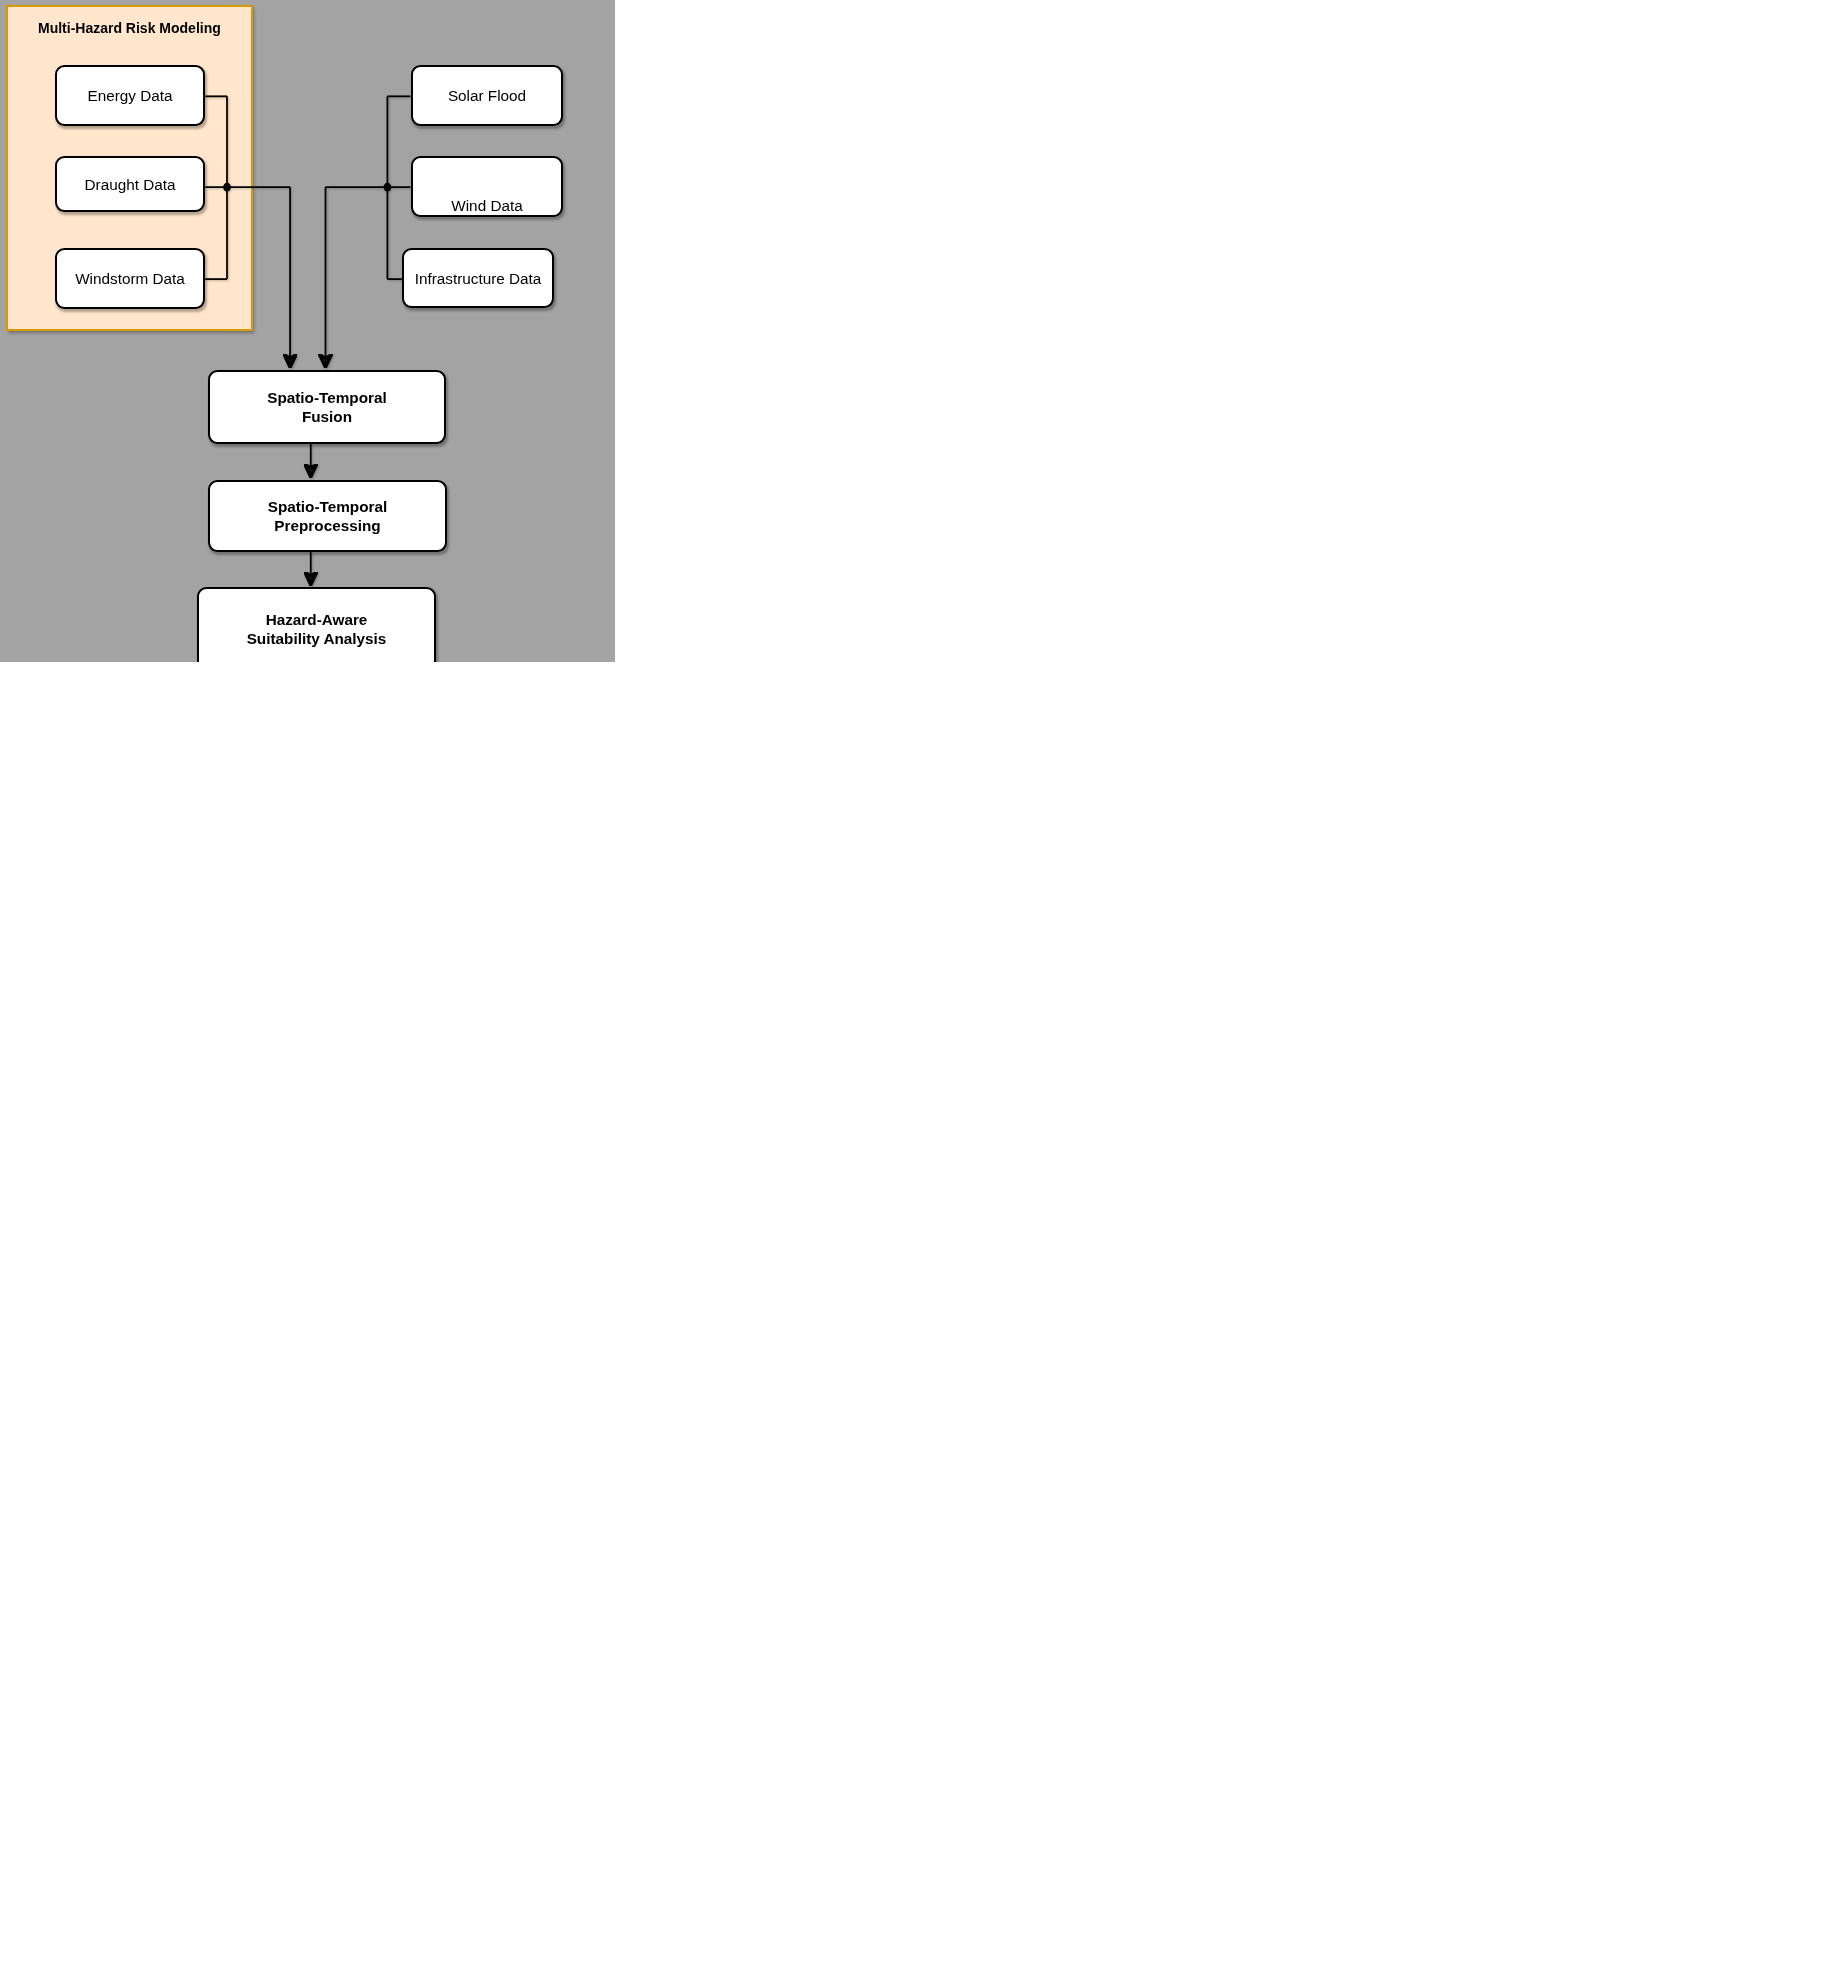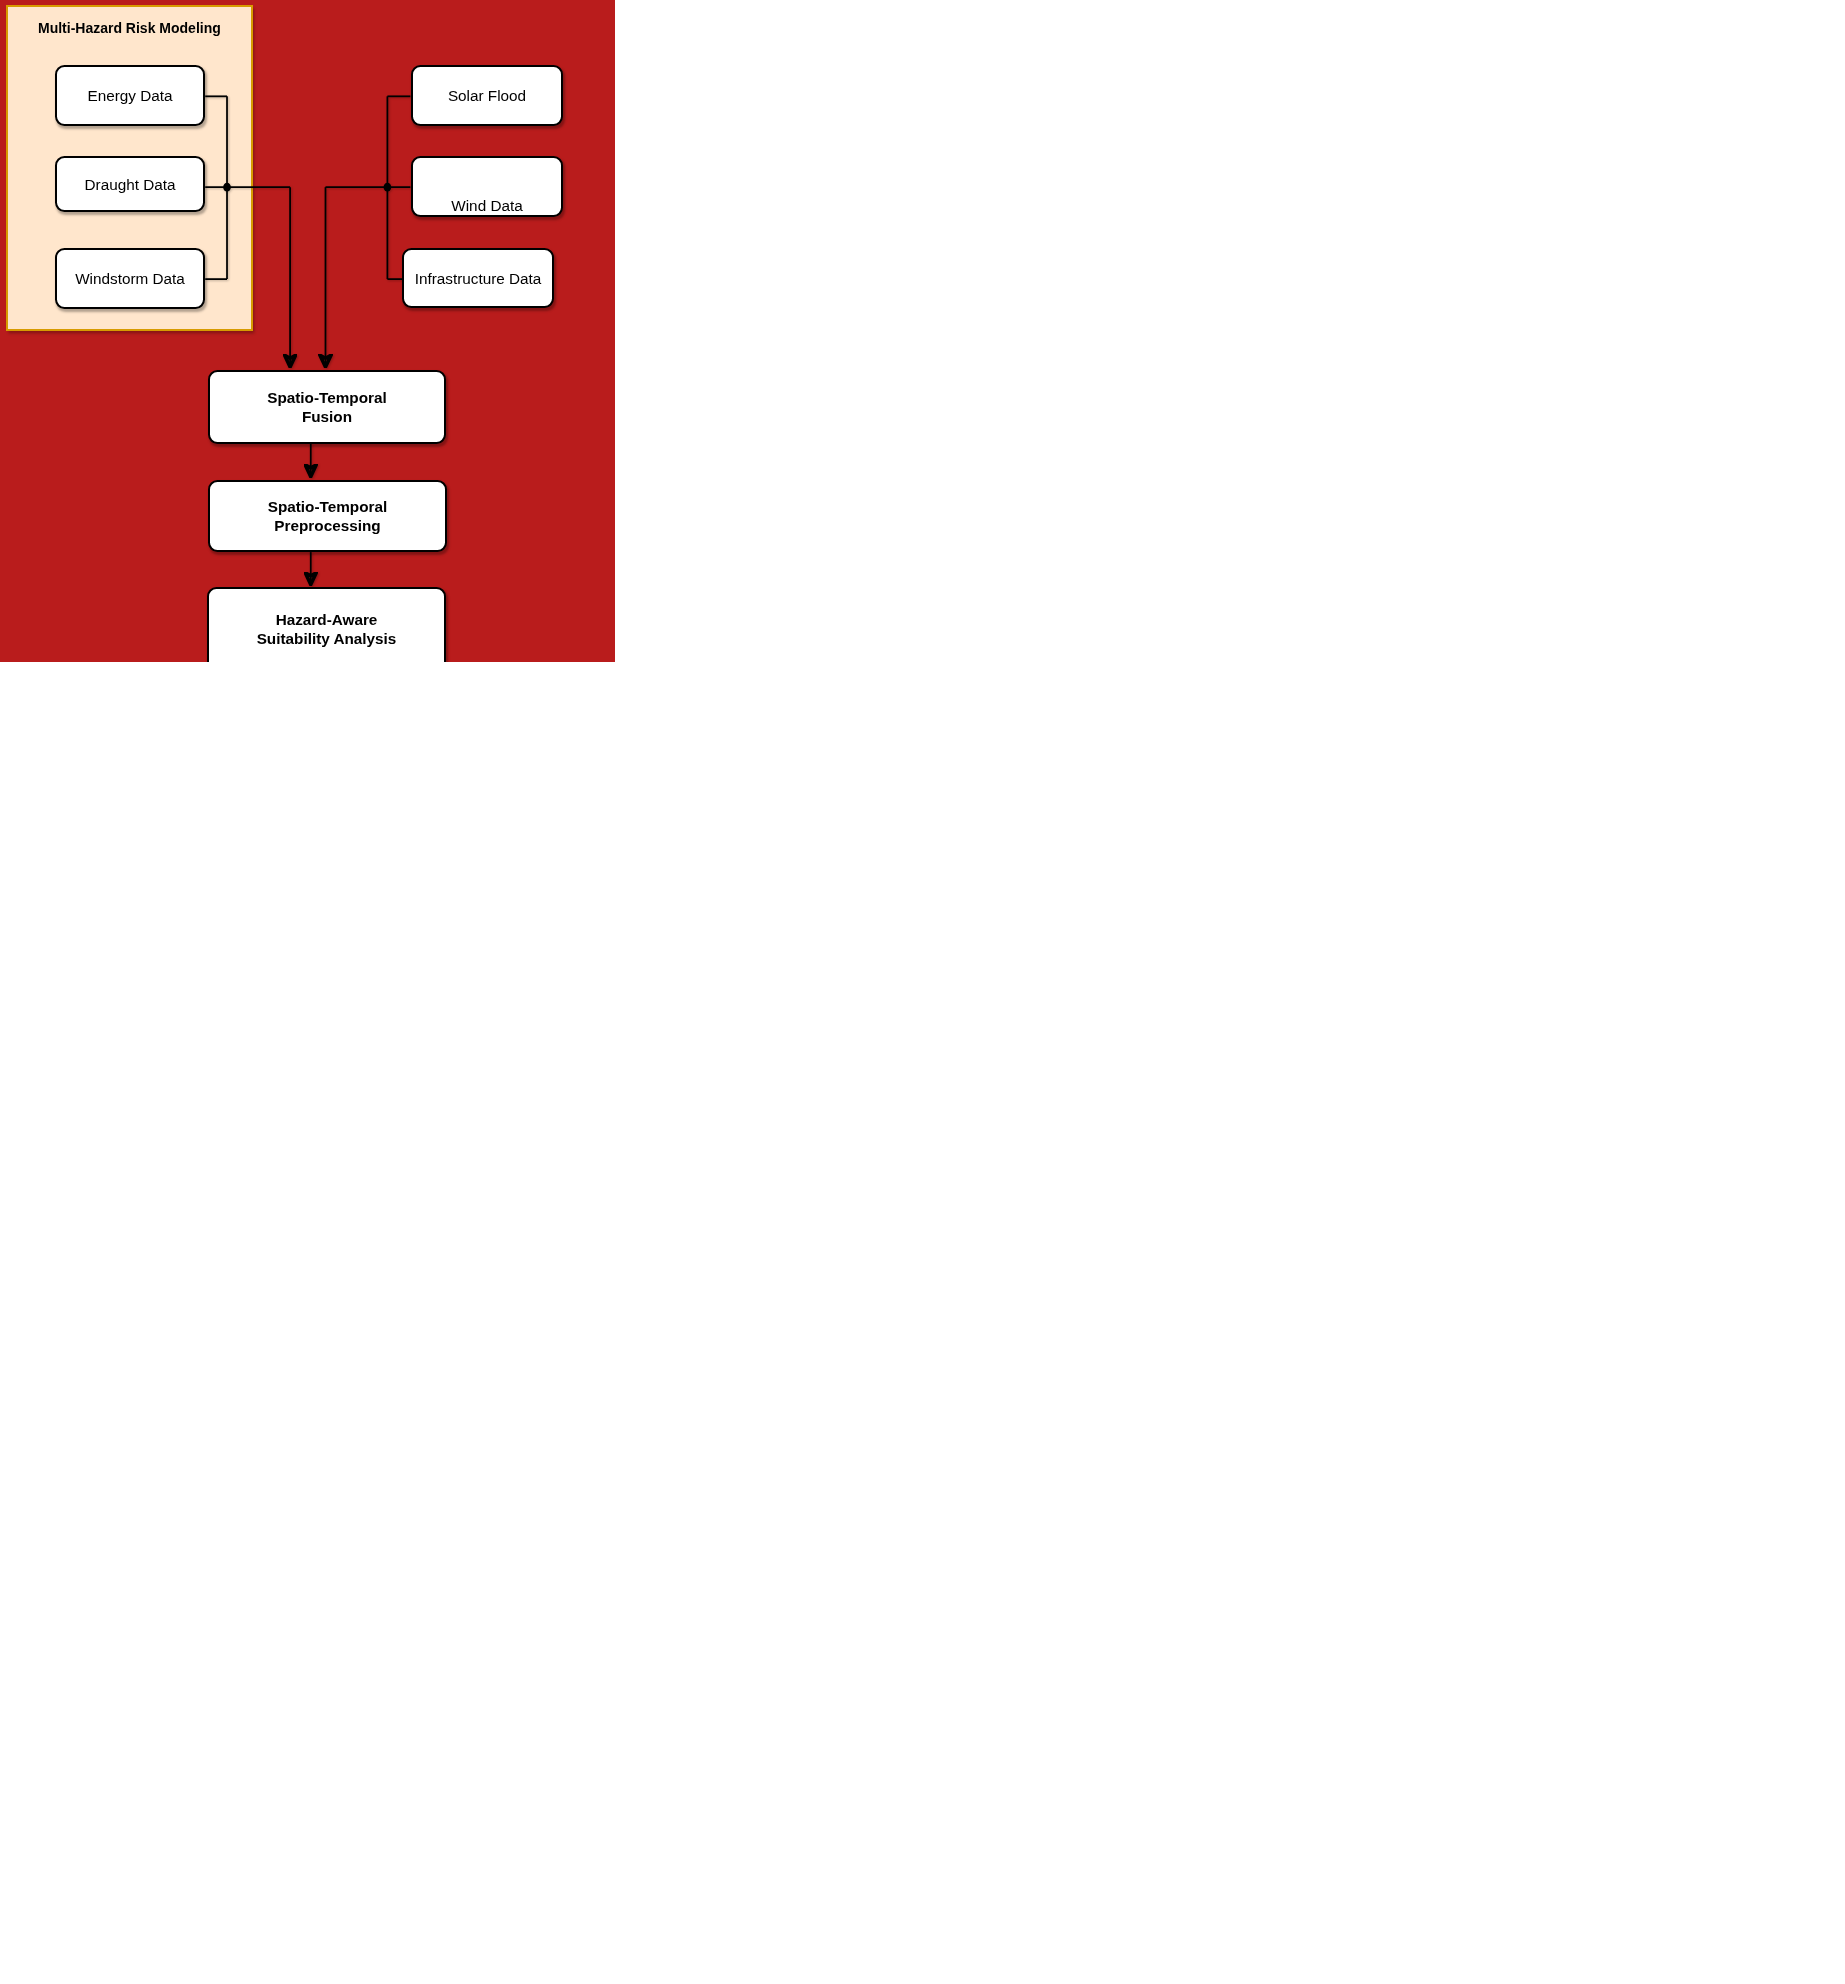--- a/index.html
+++ b/index.html
@@ -11,21 +11,21 @@
   body{
     margin:0;
     background:#ffffff;
     font-family:"Liberation Sans", sans-serif;
     color:var(--ink);
   }
   .canvas{
     position:relative;
     width:615px;
     height:662px;
-    background:#b91c1c;
+    background:#a3a3a3;
     overflow:hidden;
     padding-left:40px;
   }
   .group{
     position:absolute;
     background:var(--peach);
     border:2.4px solid var(--gold);
     box-shadow:2.4px 2.9px 2.9px rgba(0,0,0,0.28);
   }
   .group--left{ left:5.9px; top:5.3px; width:247px; height:326px; }
@@ -57,21 +57,21 @@
   
   .node--flood{ left:55px;  top:65px; width:150px; height:61px; }
   .node--draught{ left:55px;  top:156px; width:150px; height:56px; }
   .node--windstorm{ left:55px;  top:248px; width:150px; height:61px; }
   .node--solar{ left:411px; top:65px; width:152px; height:61px; }
   .node--wind{ left:411px; top:156px; width:152px; height:61px;justify-content:flex-end; }
   .node--infrastructure{ left:402px; top:248px; width:152px; height:60px; }
   
   .node--fusion{ left:192px; top:370px; width:238px; height:74px; }
   .node--preprocessing{ left:192px; top:480px; width:239px; height:72px; }
-  .node--analysis{ left:191px; top:587px; width:239px; height:84px; }
+  .node--analysis{ left:181px; top:587px; width:239px; height:84px; }
   .connector-layer{
     position:absolute;
     left:0; top:0;
     width:615px;
     height:662px;
     pointer-events:none;
     filter:drop-shadow(1.2px 1.8px 1.2px rgba(0,0,0,0.25));
   }
   .connector-layer path, .connector-layer line{
     stroke:var(--ink);

